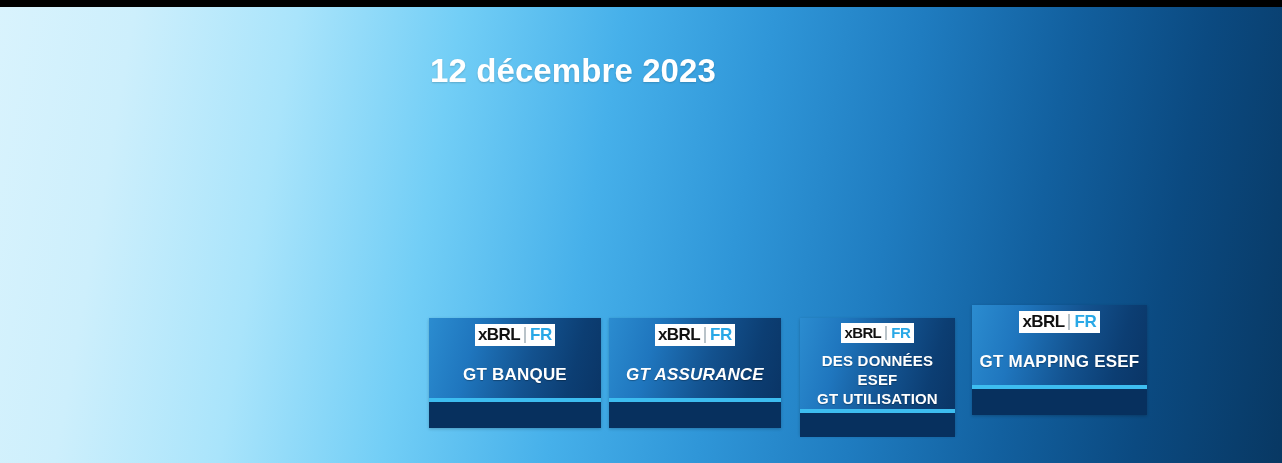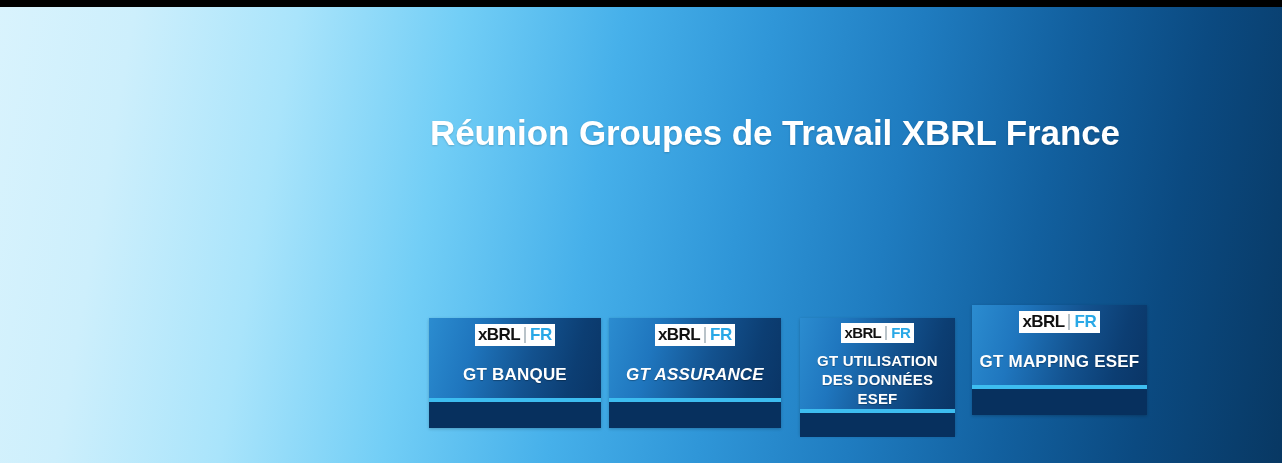--- a/index.html
+++ b/index.html
@@ -143,23 +143,23 @@
   }
 </style>
 </head>
 <body>
 
 <div id="banner">
 
   <div id="top-strip"></div>
 
   <div id="text-block">
+    <div class="date-line">12 décembre 2023</div>
 
     <div id="title-block">
-      <div class="title-line">Réunion Groupes de Travail XBRL France</div>
     </div>
   </div>
 
   <div id="cards">
 
     <div class="card" style="left:429px; top:318px; width:172px; height:110px;">
       <div class="card-body">
         <div class="card-logo" style="margin-top:6px;">
           <span class="logo-x">xBRL</span>
           <span class="logo-sep"></span>
@@ -189,22 +189,22 @@
     </div>
 
     <div class="card" style="left:800px; top:318px; width:155px; height:117px;">
       <div class="card-body">
         <div class="card-logo" style="margin-top:5px; height:20px;">
           <span class="logo-x" style="font-size:15px;">xBRL</span>
           <span class="logo-sep" style="height:14px;"></span>
           <span class="logo-fr" style="font-size:15px;">FR</span>
         </div>
         <div class="card-label" style="font-size:15px; line-height:1.28; margin-top:8px;">
+          <div>DES DONNÉES ESEF</div>
           <div>GT UTILISATION</div>
-          <div>DES DONNÉES ESEF</div>
         </div>
       </div>
       <div class="card-rule"></div>
       <div class="card-foot" style="height:24px;"></div>
     </div>
 
     <div class="card" style="left:972px; top:305px; width:175px; height:110px;">
       <div class="card-body">
         <div class="card-logo" style="margin-top:6px;">
           <span class="logo-x">xBRL</span>

